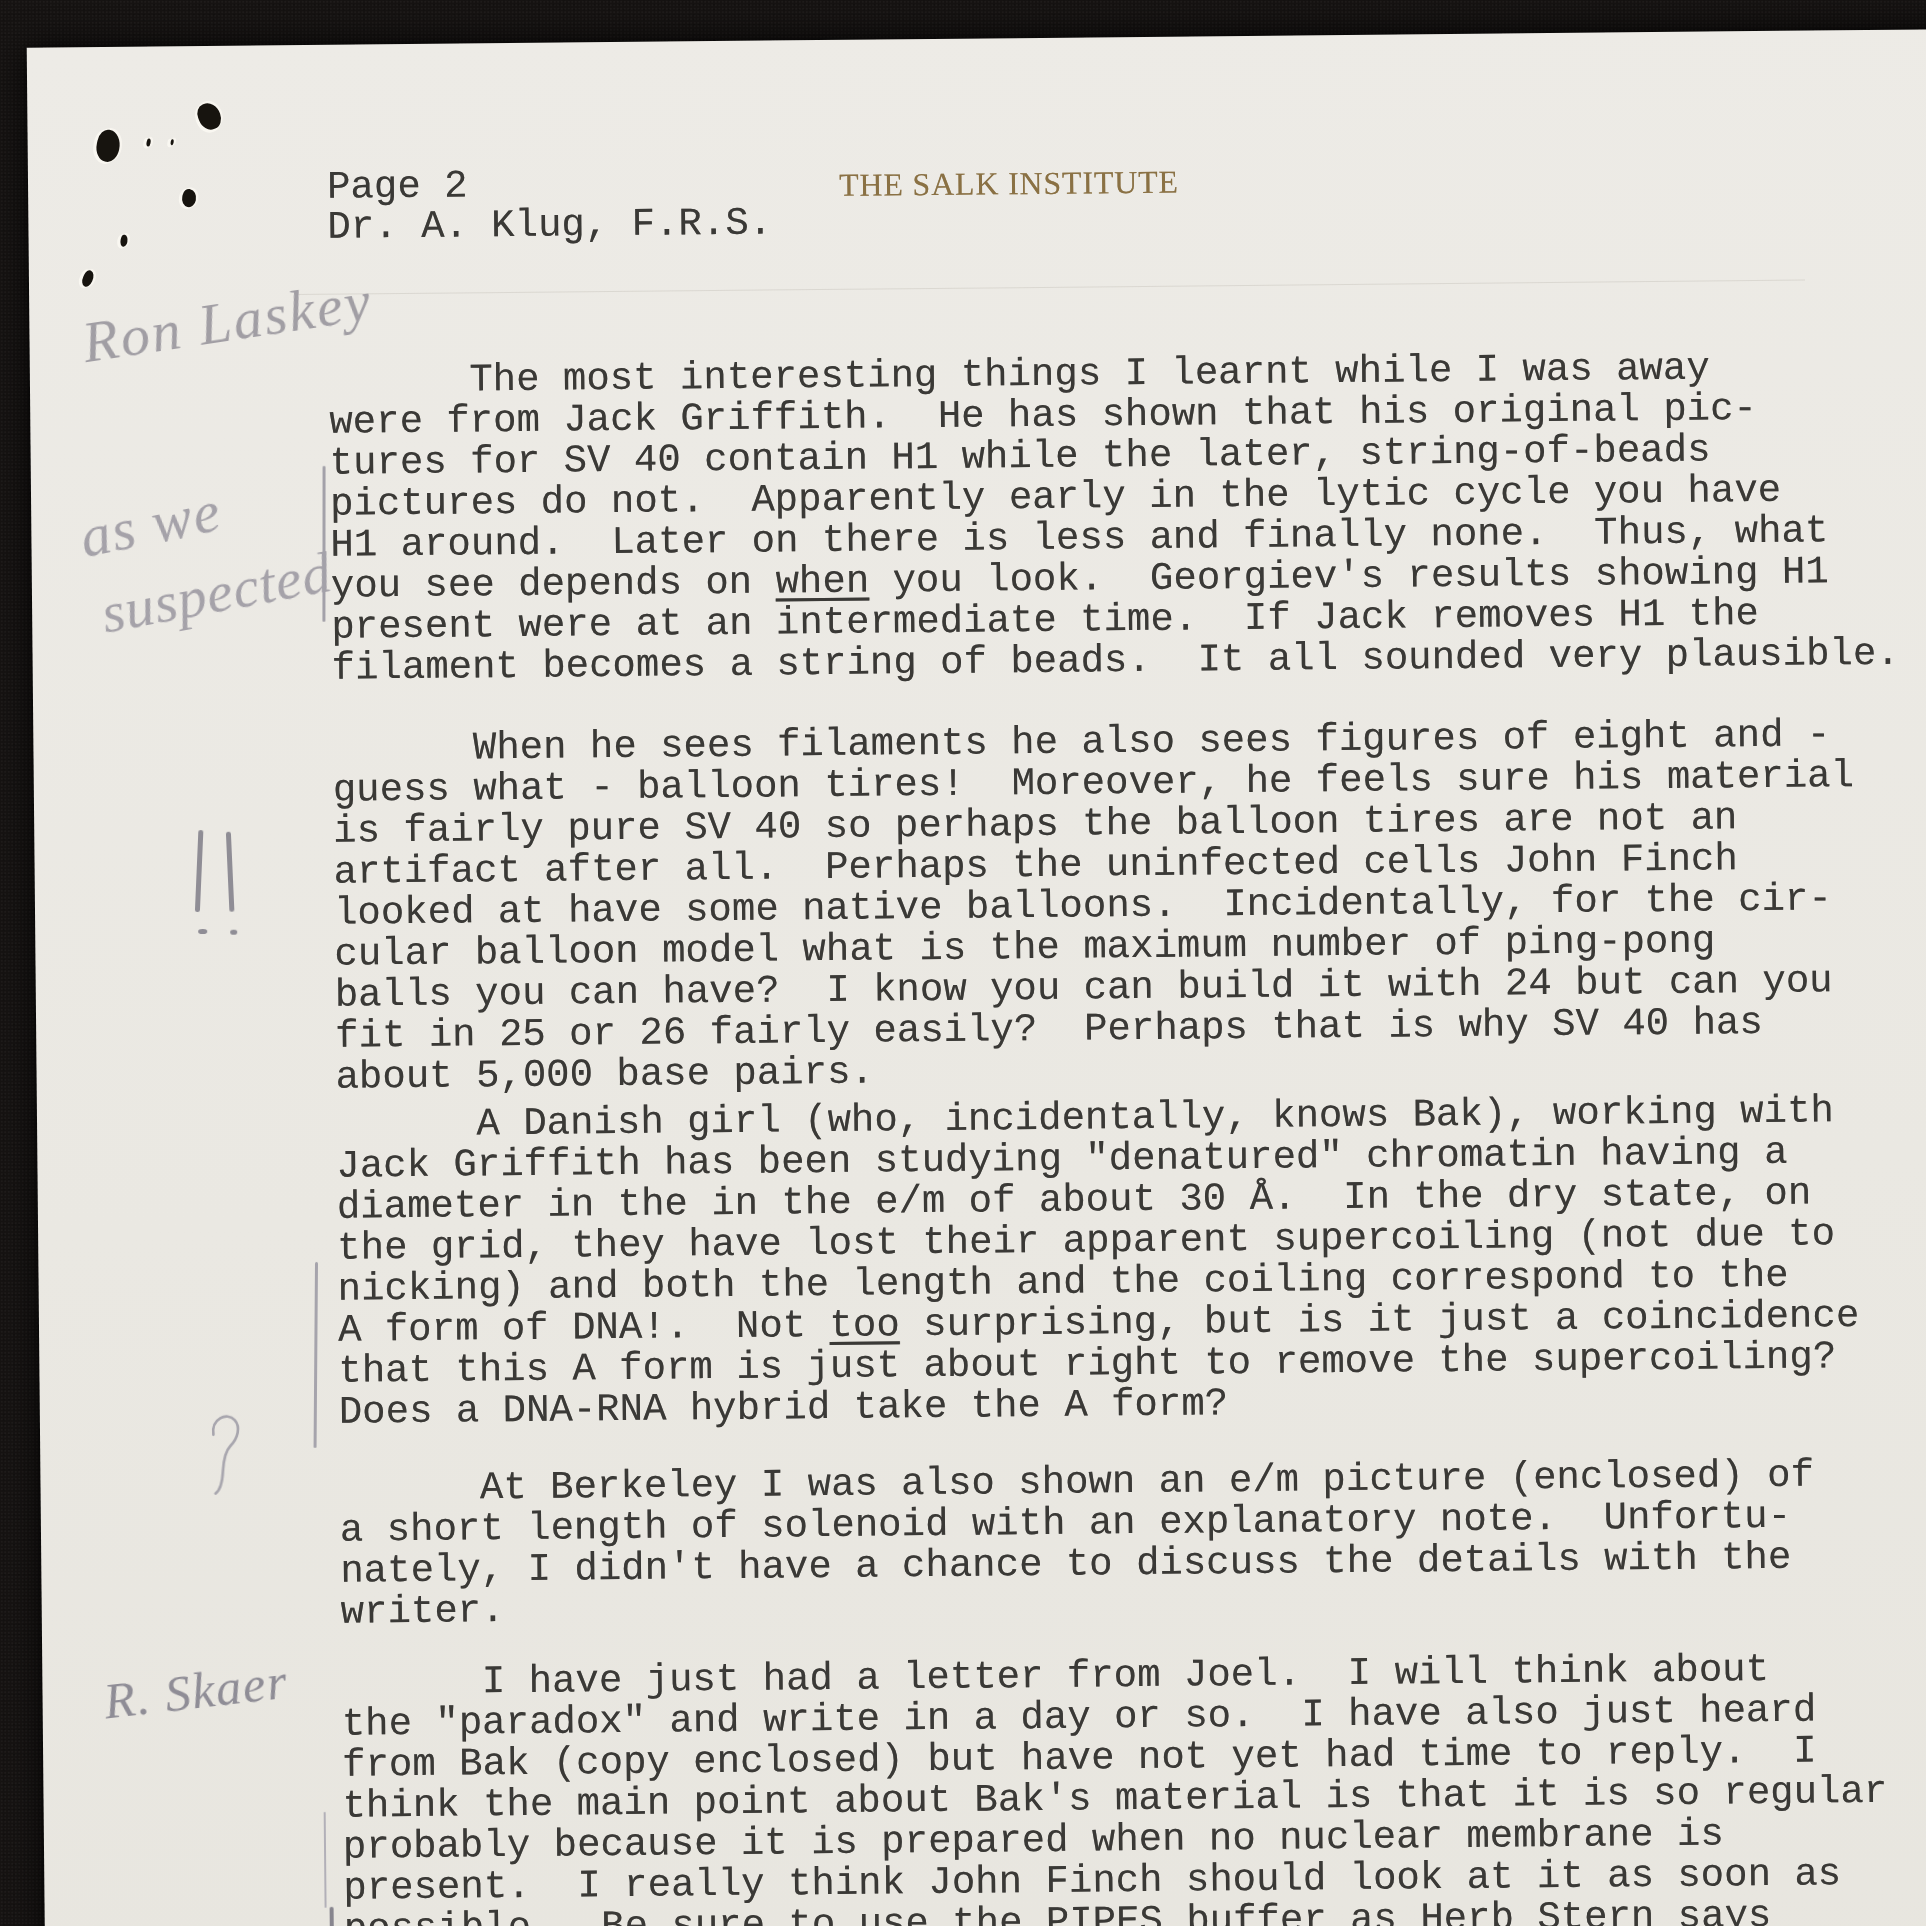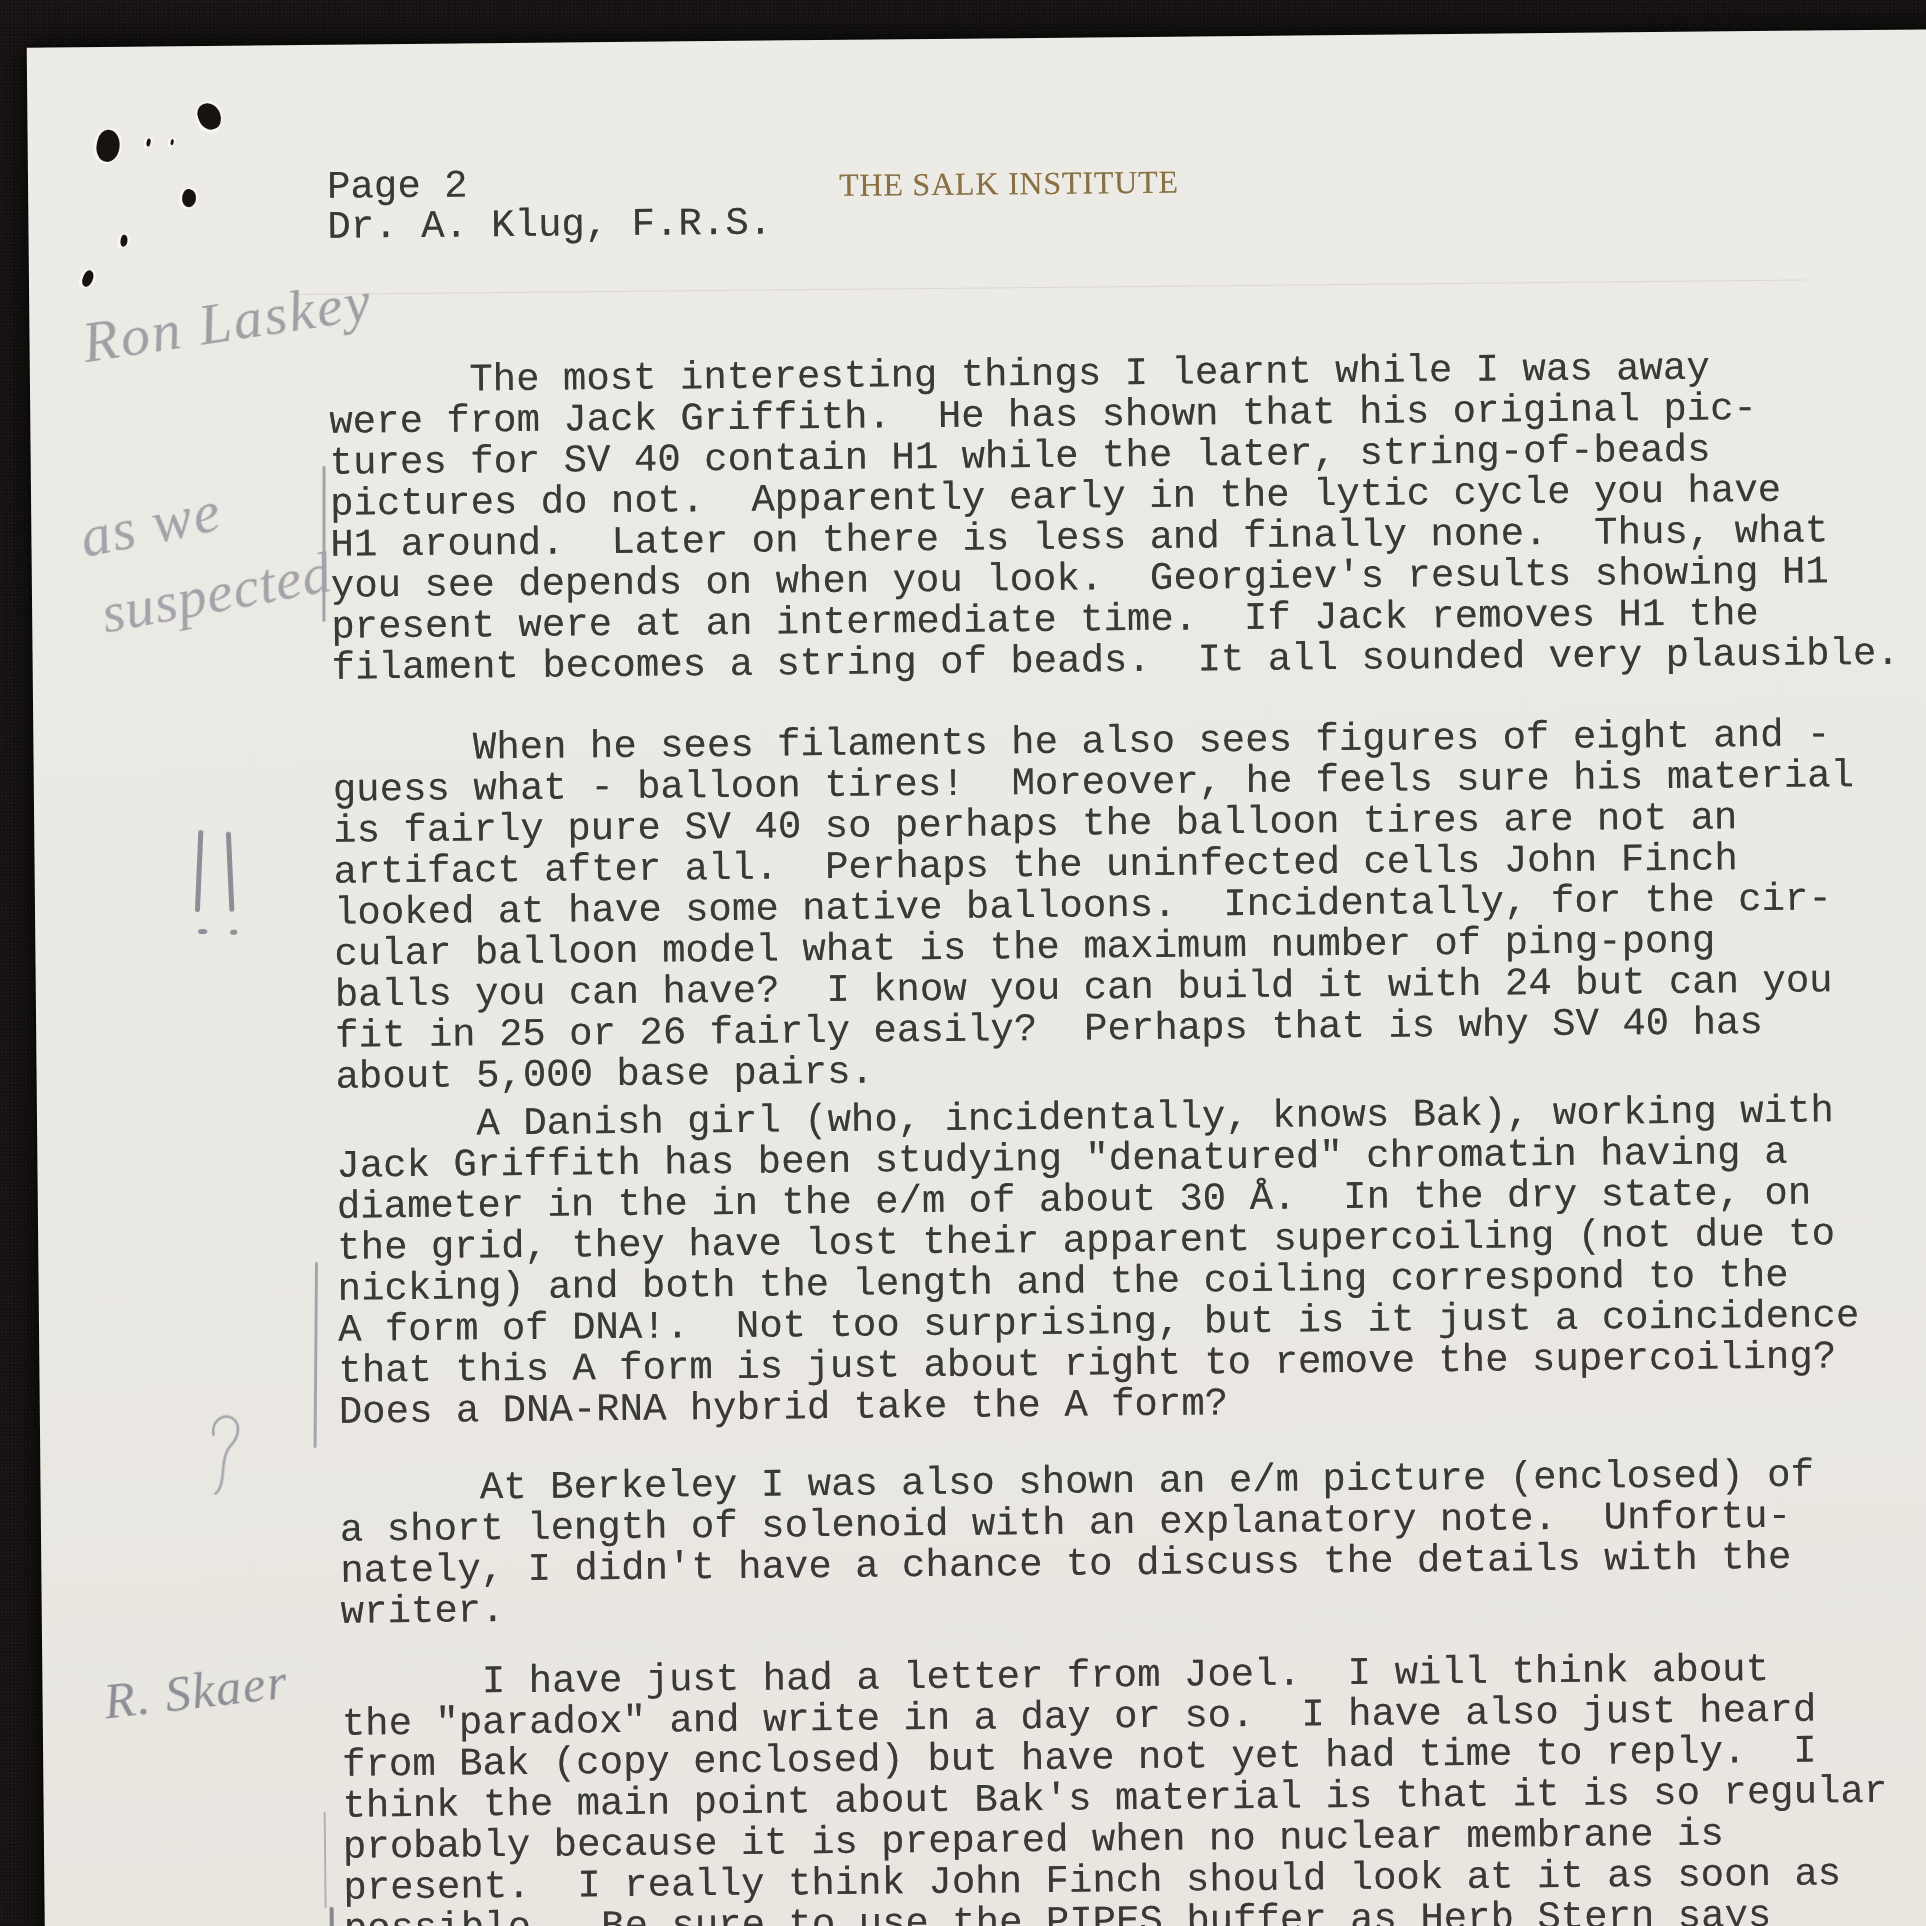--- a/index.html
+++ b/index.html
@@ -24,21 +24,21 @@
   .typed{
     position:absolute; color:#3a3936; font-size:39px; line-height:41px;
     white-space:pre; letter-spacing:0; text-shadow:0 0 0.5px rgba(58,57,54,0.55);
   }
   .para{left:299px;}
   .para[data-para="0"]{top:317px;}
   .para[data-para="1"]{top:685px;}
   .para[data-para="2"]{top:1061px;}
   .para[data-para="3"]{top:1425px;}
   .para[data-para="4"]{top:1619px;}
-  .u{text-decoration-thickness:2.7px; text-underline-offset:5.8px;}
+  .u{text-decoration:underline; text-decoration-thickness:2.7px; text-underline-offset:5.8px;}
   #page-label{left:299px; top:123px;}
   #recipient{left:299px; top:163px;}
   #letterhead{
     position:absolute; left:811px; top:127px;
     font-family:"Liberation Serif", serif; font-size:32px; letter-spacing:0.8px;
     color:#8a7144; white-space:nowrap; text-shadow:0 0 0.4px rgba(138,113,68,0.6);
   }
   #crease{position:absolute; left:266px; top:249px; width:1510px; height:1.2px;
     background:rgba(110,104,92,0.14);}
   

